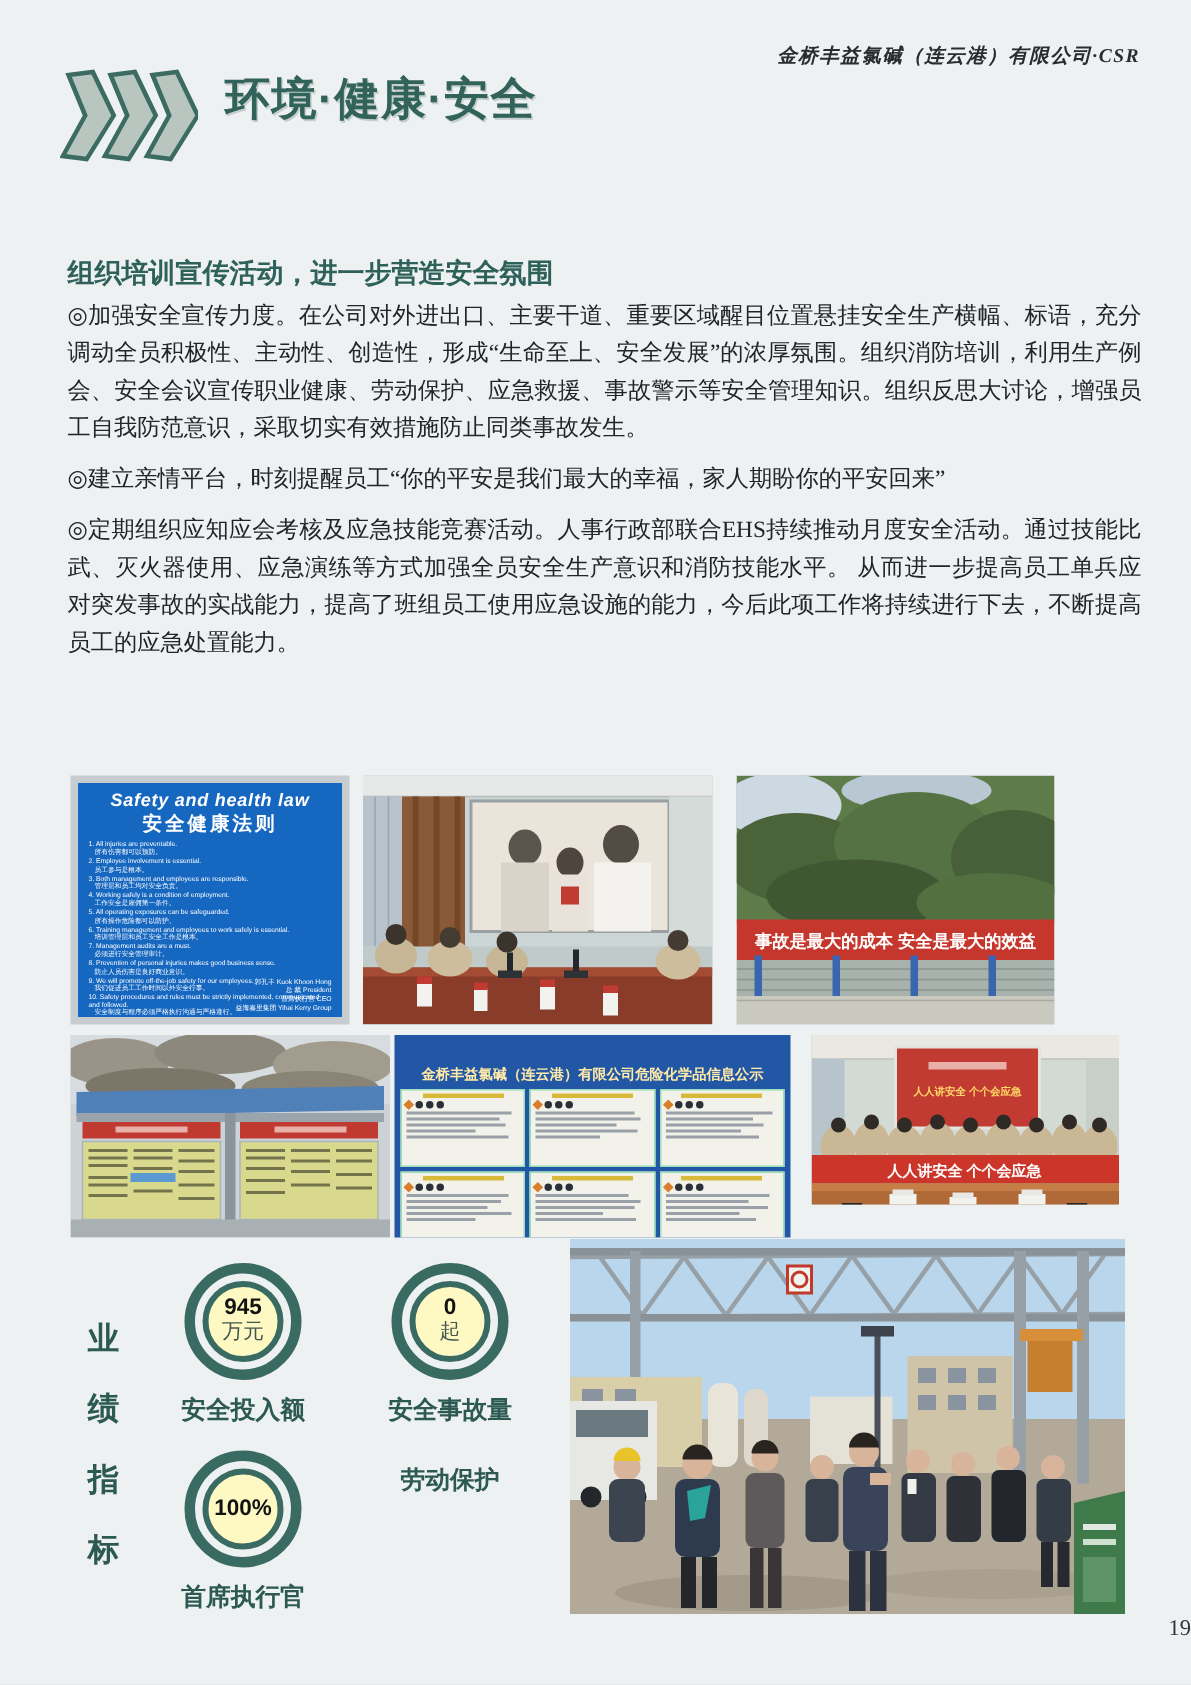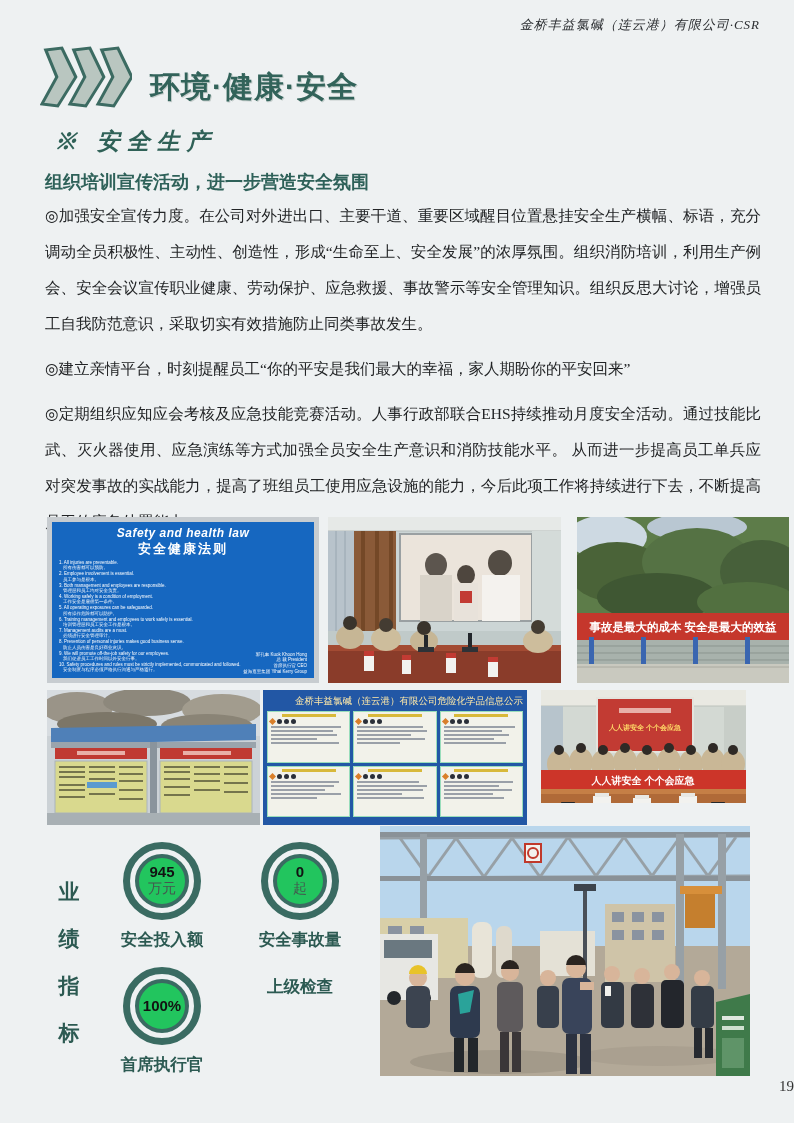--- a/index.html
+++ b/index.html
@@ -1,71 +1,71 @@
 <!DOCTYPE html>
 <html><head>
 <meta charset="utf-8">
 <style>
   html,body{margin:0;padding:0;background:#dfe3e6;}
   .page{position:relative;width:794px;height:1123px;margin:0 auto;background:#eef1f2;overflow:hidden;
         font-family:"Liberation Sans","DejaVu Sans",sans-serif;color:#26292b;}
   
-  .header-right{position:absolute;top:16px;right:34px;font-family:"Liberation Serif","DejaVu Serif",serif;
-        font-style:italic;font-size:13px;color:#2a2d30;letter-spacing:1px;}
-  .title-row{position:absolute;left:40px;top:46px;display:flex;align-items:flex-end;}
+  .header-right{position:absolute;top:28px;right:34px;font-family:"Liberation Serif","DejaVu Serif",serif;
+        font-style:italic;font-size:13px;color:#2a2d30;letter-spacing:1px;font-weight:bold;}
+  .title-row{position:absolute;left:40px;top:46px;display:flex;align-items:flex-start;}
   .chevrons{margin-right:18px;}
   .page-title{font-size:30px;font-weight:bold;color:#32635a;margin:0;letter-spacing:1px;
         text-shadow:1px 1px 0 rgba(120,140,135,.35);}
   .section-title{position:absolute;left:54px;top:126px;font-family:"Liberation Serif","DejaVu Serif",serif;
         font-style:italic;font-weight:bold;font-size:23px;color:#2f6157;letter-spacing:7px;}
   .subheading{position:absolute;left:45px;top:170px;font-size:18px;font-weight:bold;color:#2e6159;}
   .body-text{position:absolute;left:45px;top:198px;width:716px;
-        font-family:"Liberation Serif","DejaVu Serif",serif;font-size:15.5px;line-height:36px;
+        font-family:"Liberation Serif","DejaVu Serif",serif;font-size:15.5px;line-height:25px;
         text-align:justify;color:#222426;}
   .body-text p{margin:0 0 9px 0;}
   
   .photo-row{position:absolute;display:flex;}
   .row1{left:47px;top:517px;height:166px;}
   .row2{left:47px;top:690px;height:135px;}
   .photo{position:relative;overflow:hidden;background:#ccd2d6;flex:none;}
   
-  .p1{width:272px;height:166px;margin-right:9px;background:#c7ccd0;padding:5px;box-sizing:border-box;}
+  .p1{width:186px;height:166px;margin-right:9px;background:#c7ccd0;padding:5px;box-sizing:border-box;}
   .sign-blue{width:100%;height:100%;background:#1667c0;color:#fff;padding:4px 7px;box-sizing:border-box;}
   .sign-title-en{font-style:italic;font-weight:bold;font-size:12px;text-align:center;letter-spacing:.5px;}
   .sign-title-zh{font-weight:bold;font-size:13px;text-align:center;margin-bottom:2px;letter-spacing:2px;}
   .sign-item{margin-bottom:1px;}
   .si-en{font-size:4.5px;line-height:1.15;}
   .si-zh{font-size:4.5px;line-height:1.15;padding-left:4px;opacity:.95;}
   .sign-signature{position:absolute;right:12px;bottom:8px;text-align:right;}
   .sig-line{font-size:4.5px;line-height:1.3;color:#fff;}
   
   .photo svg{display:block;}
   .p2{width:233px;height:166px;margin-right:16px;}
   .p3{width:212px;height:166px;}
   .p4{width:213px;height:135px;margin-right:3px;}
   .p5{width:264px;height:135px;margin-right:14px;background:#2257a5;padding:3px 4px;box-sizing:border-box;}
-  .chem-title{color:#ffe9a8;font-weight:normal;font-size:9.5px;text-align:right;margin:2px 0 3px 0;}
+  .chem-title{color:#ffe9a8;font-weight:bold;font-size:9.5px;text-align:center;margin:17px 0 3px 0;}
   .chem-grid{display:grid;grid-template-columns:1fr 1fr 1fr;grid-template-rows:1fr 1fr;gap:3px;height:106px;}
   .chem-card{background:#f2f2ea;border:1px solid #9db; position:relative;padding:2px;}
   .chem-card .hd{height:3px;background:#d8b93a;width:70%;margin:0 auto 2px auto;}
   .chem-card .ln{height:2px;background:#9aa0a8;margin:2px 1px;}
   .chem-card .icons{display:flex;gap:2px;margin:2px 0;}
   .chem-card .ic{width:5px;height:5px;border-radius:50%;background:#2a2f38;}
   .chem-card .ic.o{background:#d97f2a;transform:rotate(45deg);border-radius:0;}
   .p6{width:205px;height:113px;}
   
   .indicators{position:absolute;left:40px;top:842px;display:flex;}
   .v-label{width:58px;padding-top:36px;text-align:center;}
   .v-char{font-size:21px;font-weight:bold;color:#2c5a52;margin:0 0 19px 0;}
   .circle-grid{display:grid;grid-template-columns:128px 128px;grid-template-rows:auto auto;column-gap:10px;row-gap:16px;}
   .ind-cell{display:flex;flex-direction:column;align-items:center;}
   .circ-outer{width:64px;height:64px;border:7px solid #3a6b62;border-radius:50%;
         display:flex;align-items:center;justify-content:center;background:#eef1f2;}
   .circ-inner{width:46px;height:46px;border:4px solid #3a6b62;border-radius:50%;
-        display:flex;flex-direction:column;align-items:center;justify-content:center;background:#22c55e;}
+        display:flex;flex-direction:column;align-items:center;justify-content:center;background:#fef9c3;}
   .ind-value{font-size:15px;font-weight:bold;color:#121212;line-height:1.1;}
   .ind-unit{font-family:"Liberation Serif","DejaVu Serif",serif;font-size:14px;color:#44574f;line-height:1.2;}
   .ind-unit:empty{display:none;}
   .ind-label{margin-top:9px;font-size:16.5px;font-weight:bold;color:#2c5a52;}
   .big-photo{position:absolute;left:380px;top:826px;width:370px;height:250px;overflow:hidden;}
   .page-number{position:absolute;left:0;right:0;top:1078px;text-align:right;
         font-family:"Liberation Serif","DejaVu Serif",serif;font-size:15px;color:#333;}
 </style>
 </head>
 <body>
@@ -78,21 +78,20 @@
     <svg class="chevrons" width="92" height="62" viewBox="0 0 92 62">
       <g transform="skewX(-4)" stroke="#3c6b62" stroke-width="3" fill="#b9c6c0">
         <polygon points="6,4 22,2 38,31 22,60 6,58 19,31"></polygon>
         <polygon points="34,4 50,2 66,31 50,60 34,58 47,31"></polygon>
         <polygon points="62,4 78,2 94,31 78,60 62,58 75,31"></polygon>
       </g>
     </svg>
     <h1 class="page-title">环境·健康·安全</h1>
   </div>
 
-  <div class="section-title">※ 安全生产</div>
   <div class="subheading">组织培训宣传活动，进一步营造安全氛围</div>
 
   <div class="body-text">
     <p>◎加强安全宣传力度。在公司对外进出口、主要干道、重要区域醒目位置悬挂安全生产横幅、标语，充分调动全员积极性、主动性、创造性，形成“生命至上、安全发展”的浓厚氛围。组织消防培训，利用生产例会、安全会议宣传职业健康、劳动保护、应急救援、事故警示等安全管理知识。组织反思大讨论，增强员工自我防范意识，采取切实有效措施防止同类事故发生。</p>
     <p>◎建立亲情平台，时刻提醒员工“你的平安是我们最大的幸福，家人期盼你的平安回来”</p>
     <p>◎定期组织应知应会考核及应急技能竞赛活动。人事行政部联合EHS持续推动月度安全活动。通过技能比武、灭火器使用、应急演练等方式加强全员安全生产意识和消防技能水平。 从而进一步提高员工单兵应对突发事故的实战能力，提高了班组员工使用应急设施的能力，今后此项工作将持续进行下去，不断提高员工的应急处置能力。</p>
   </div>
 
   <div class="photo-row row1">
 
@@ -463,21 +462,21 @@
           <div class="circ-outer">
             <div class="circ-inner">
               <div class="ind-value">100%</div>
 
             </div>
           </div>
           <div class="ind-label">首席执行官</div>
         </div>
 
         <div class="ind-cell">
-          <div class="ind-label">上级检查</div>
+          <div class="ind-label">劳动保护</div>
         </div>
       </div>
   </div>
 
   <div class="big-photo">
     <svg width="370" height="250" viewBox="0 0 370 250">
       <rect width="370" height="250" fill="#b9d6ec"></rect>
       <rect x="0" y="120" width="370" height="130" fill="#b3a998"></rect>
       <g stroke="#97a0a6" stroke-width="3" fill="none">
         <line x1="0" y1="12" x2="370" y2="10"></line>

